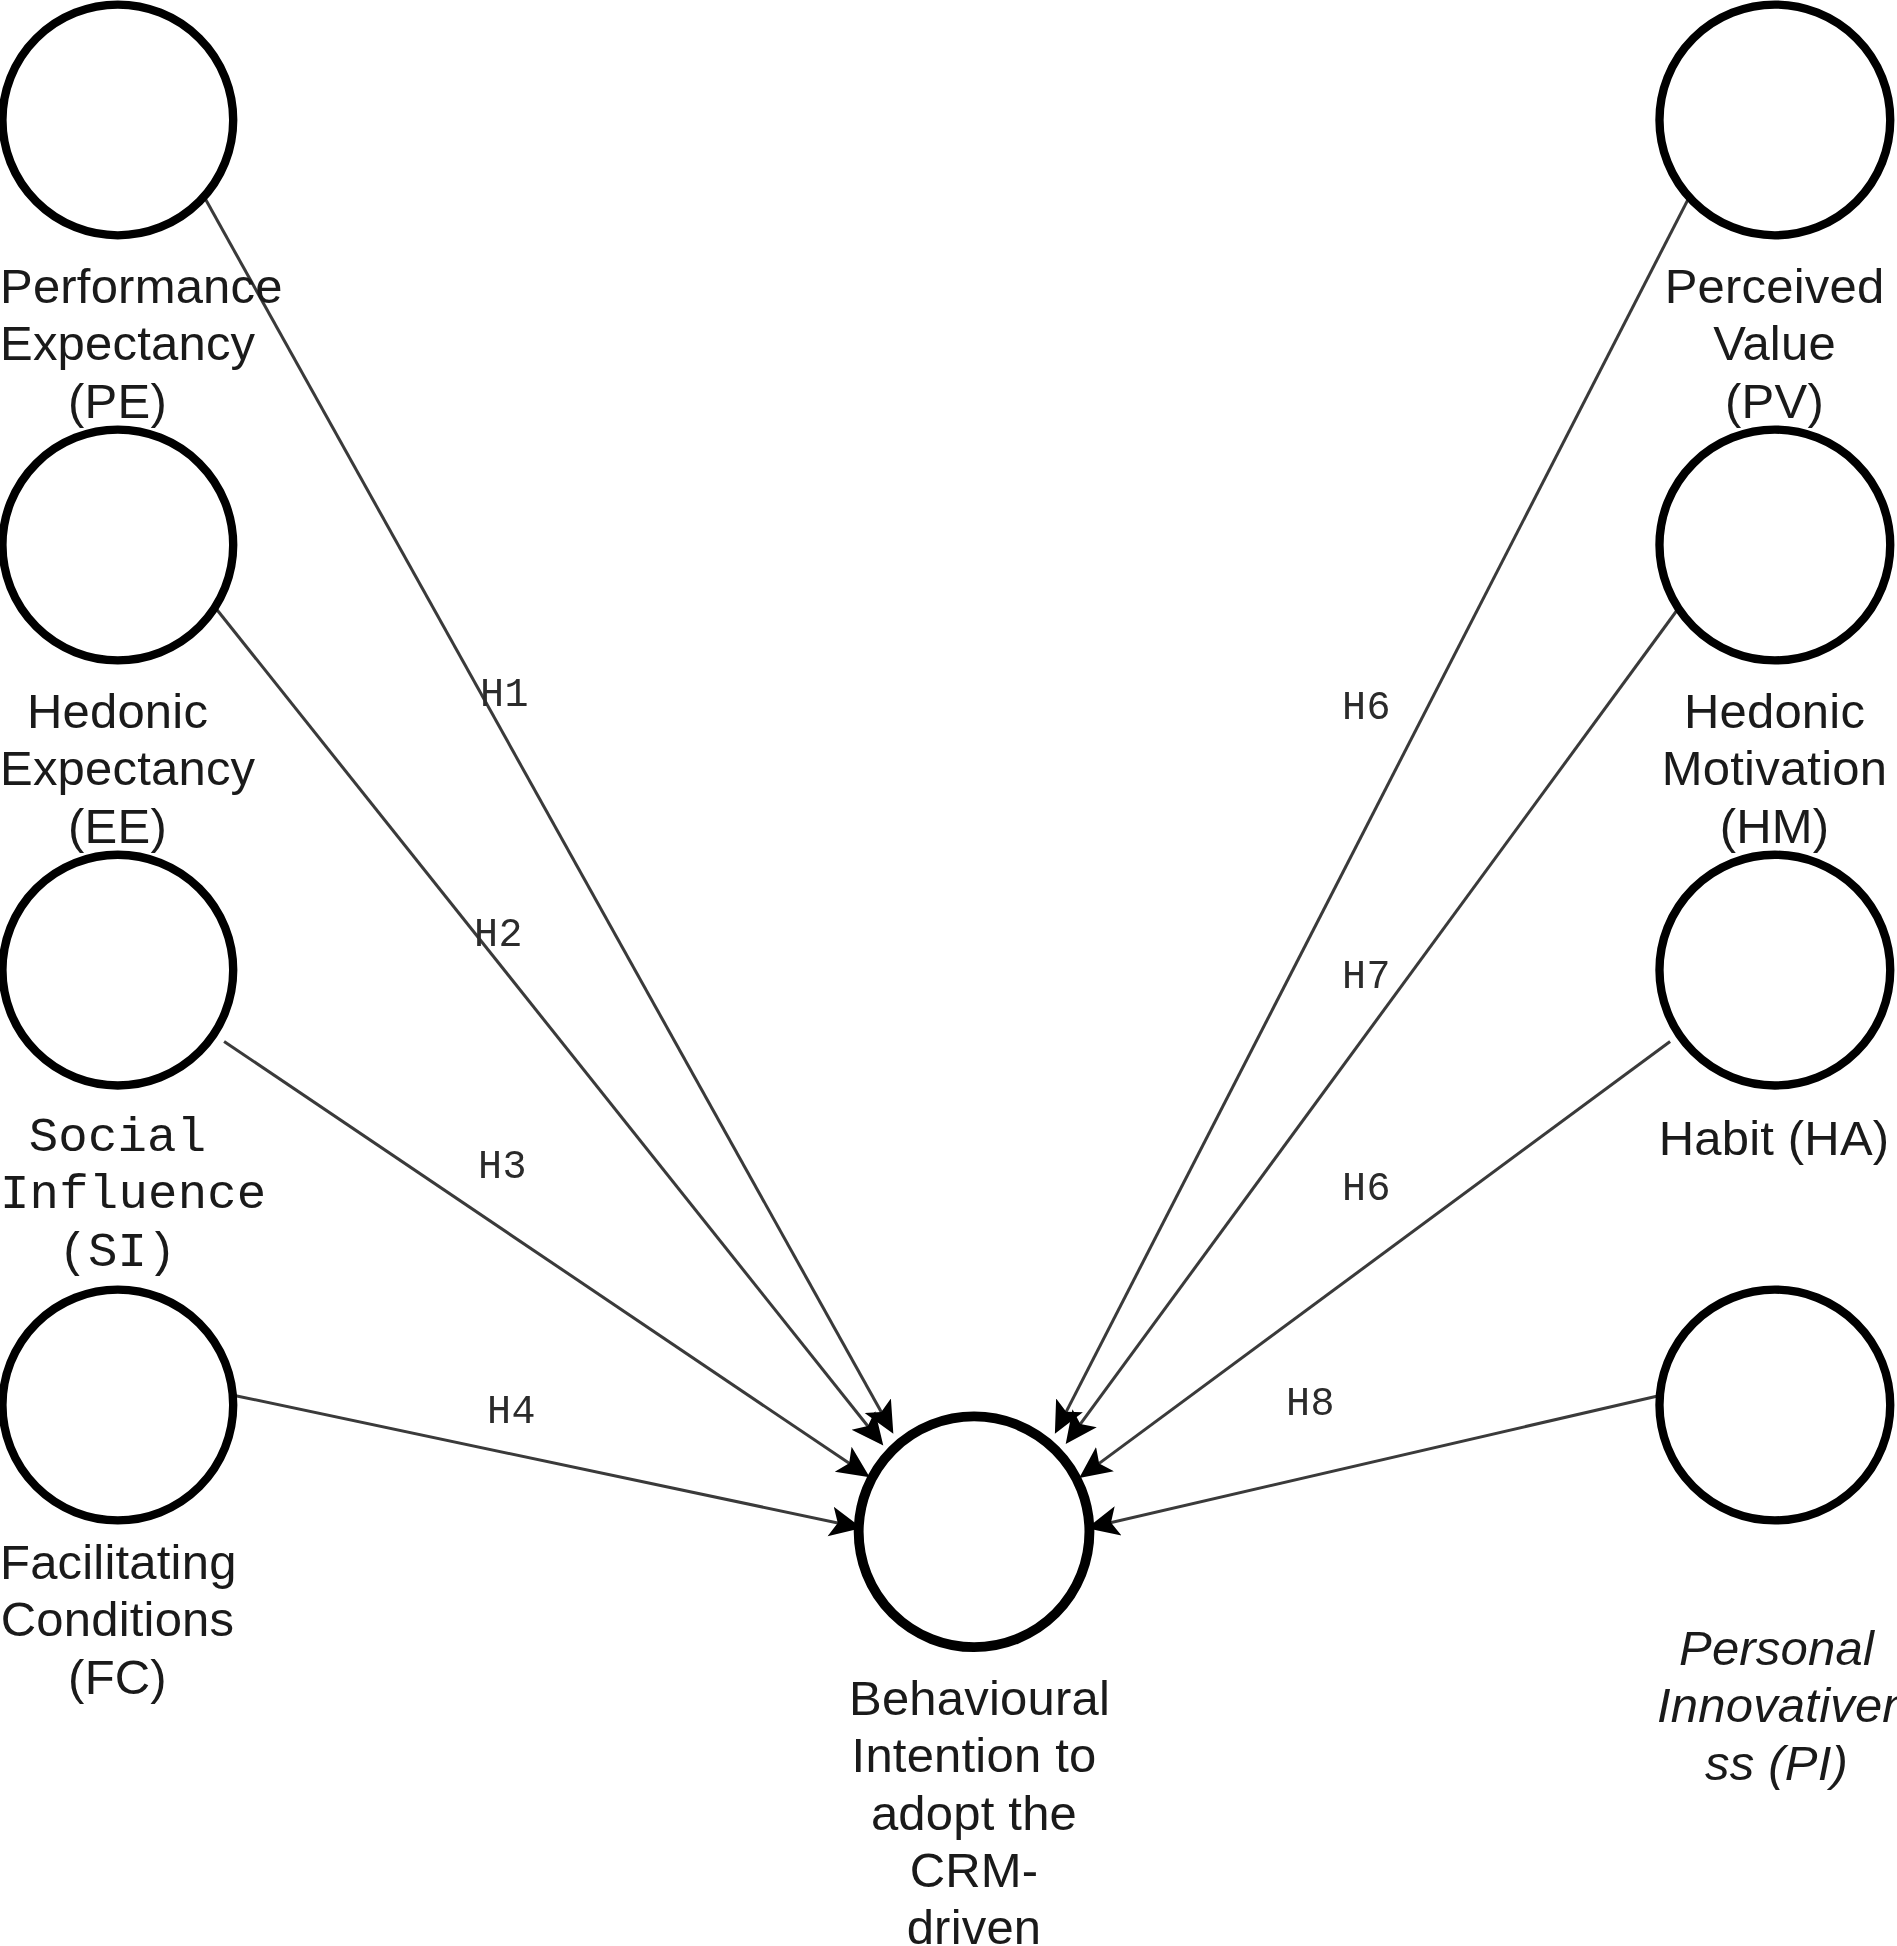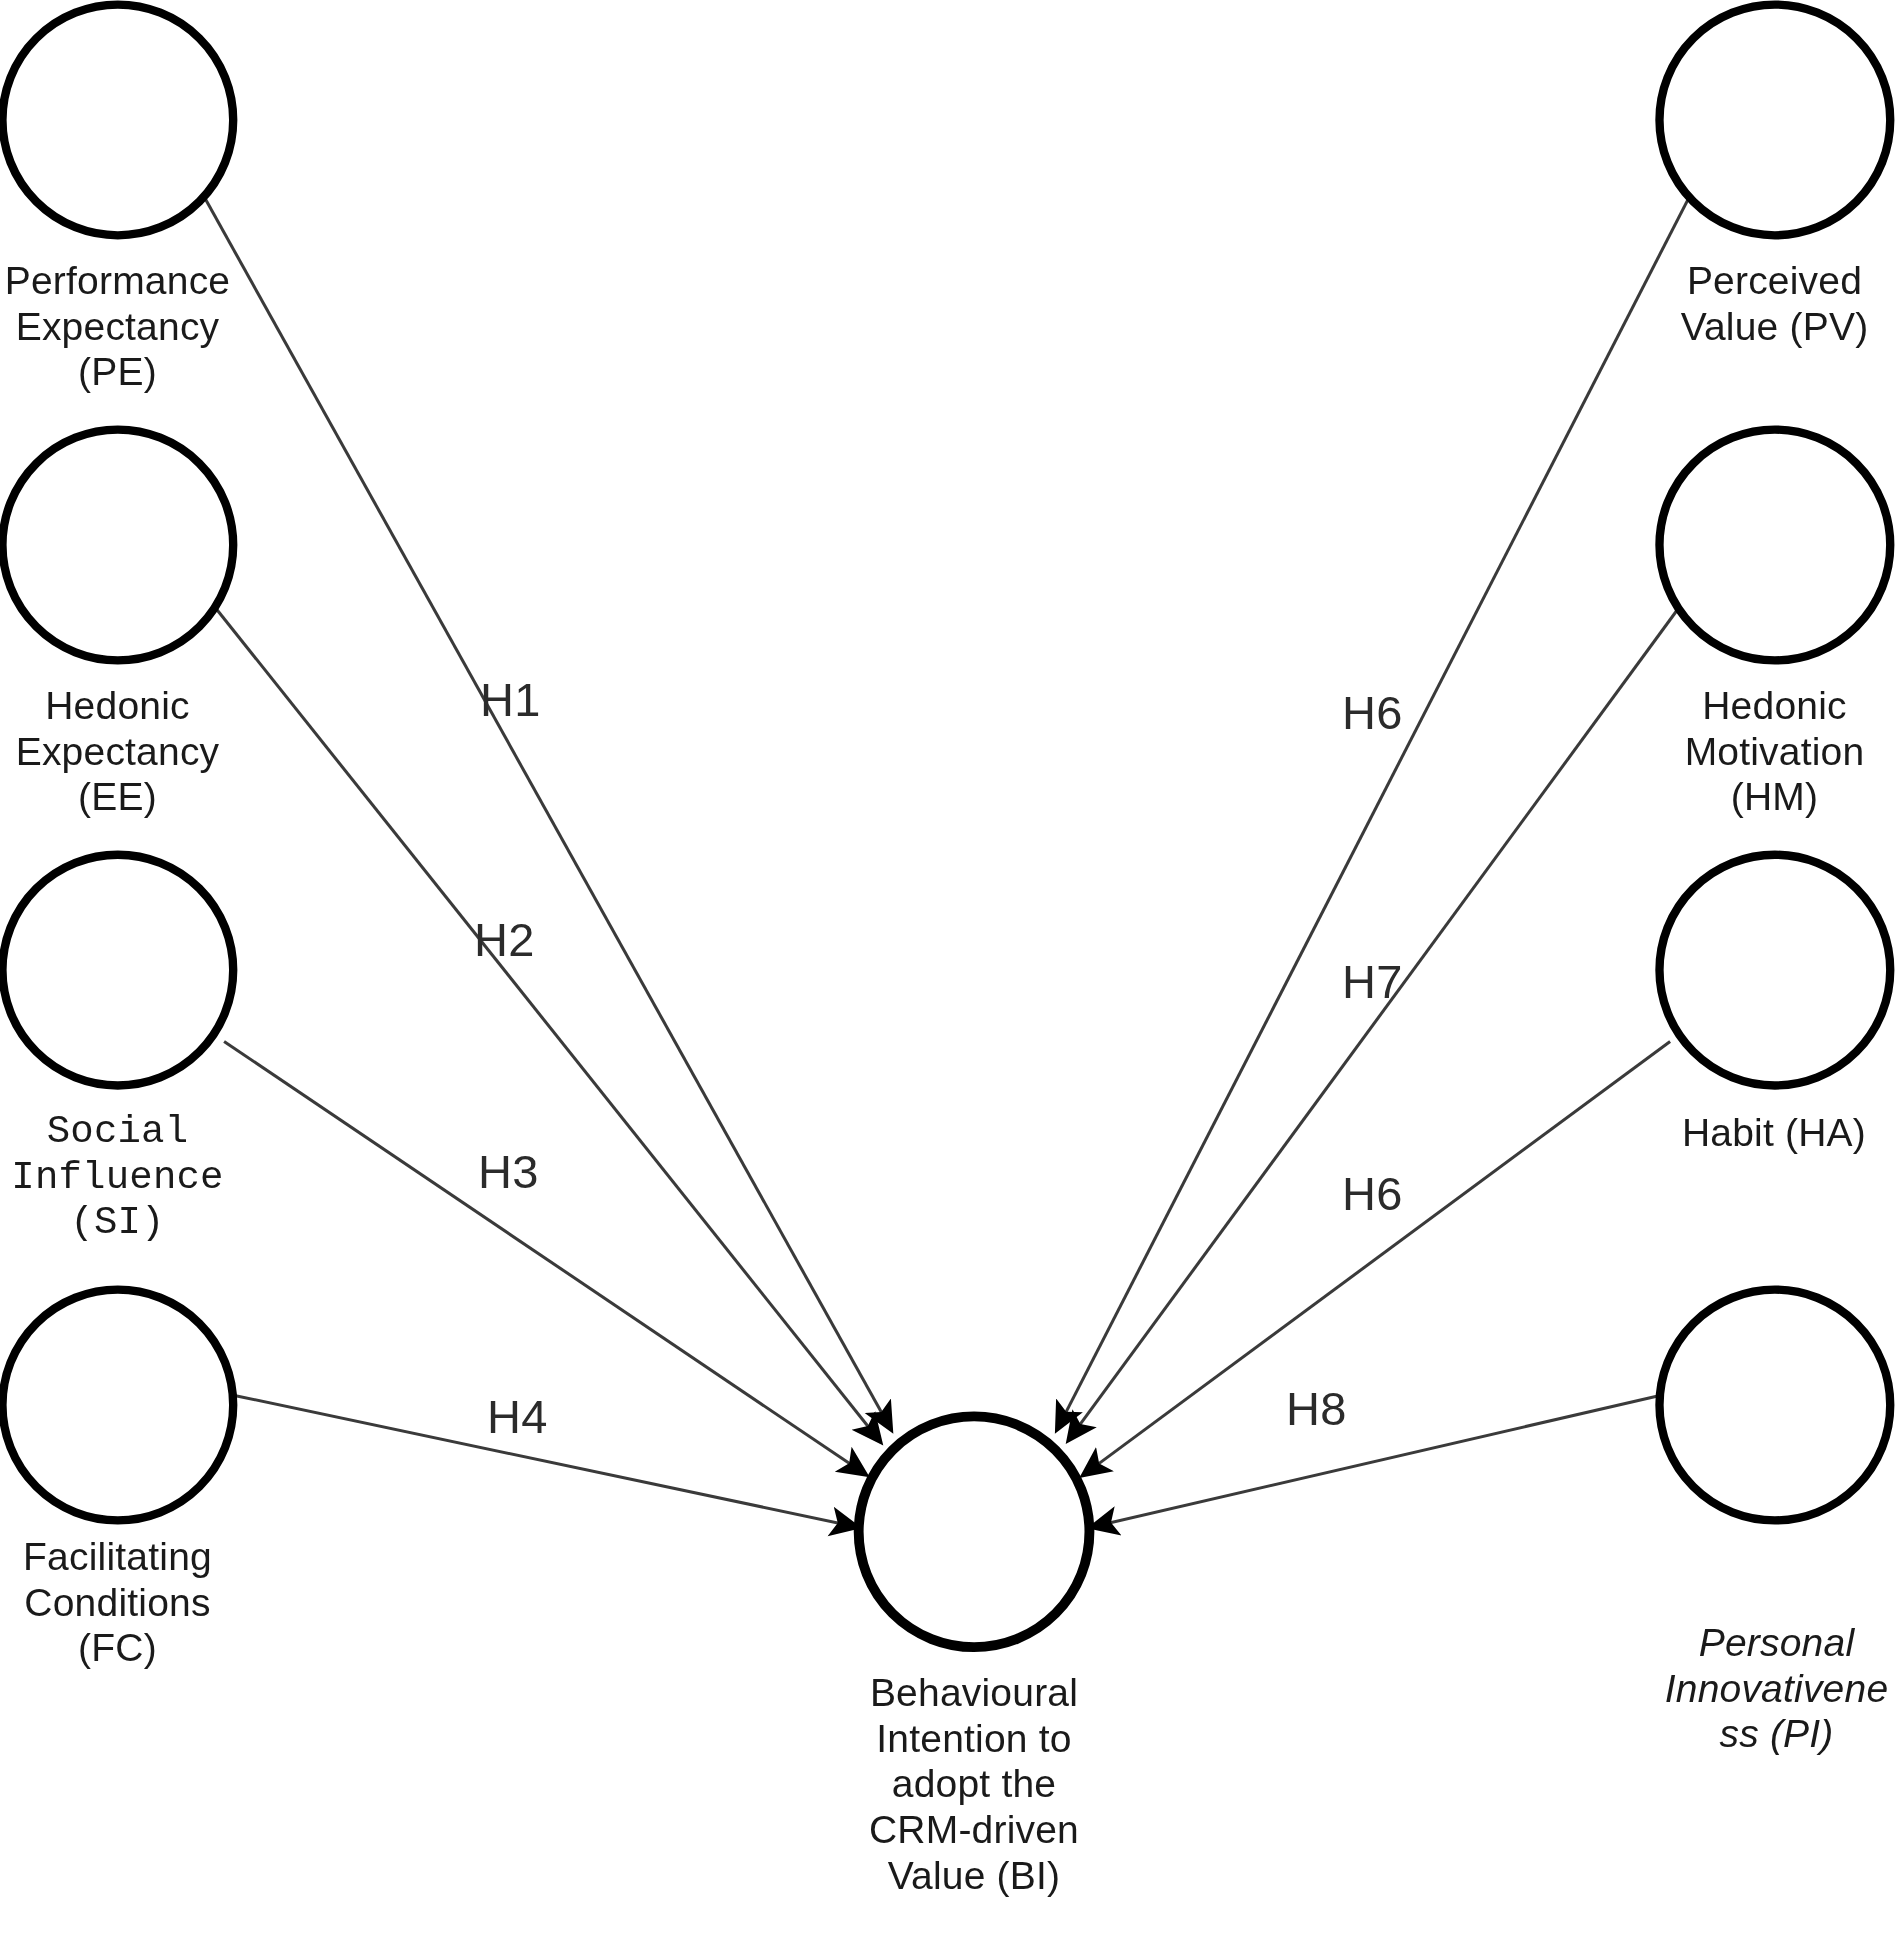--- a/index.html
+++ b/index.html
@@ -19,30 +19,30 @@
     top: 0;
     left: 0;
     width: 1898px;
     height: 1947px;
   }
   .construct-label {
     position: absolute;
     text-align: center;
     color: #1a1a1a;
     font-family: "Liberation Sans", sans-serif;
-    font-size: 39px;
+    font-size: 49px;
     line-height: 1.17;
     white-space: pre-line;
     letter-spacing: 0.2px;
   }
   .hyp-label {
     position: absolute;
     color: #2b2b2b;
-    font-family: Liberation Sans, sans-serif;
-    font-size: 47px;
+    font-family: Liberation Mono, monospace;
+    font-size: 40px;
     line-height: 1;
     letter-spacing: 0.4px;
   }
 </style>
 </head>
 <body>
 
 <svg id="model-canvas" viewBox="0 0 2500 2565" xmlns="http://www.w3.org/2000/svg">
   <defs>
     <marker id="arrowhead" viewBox="0 0 12 12" refX="10" refY="6" markerWidth="11" markerHeight="11" orient="auto-start-reverse">

